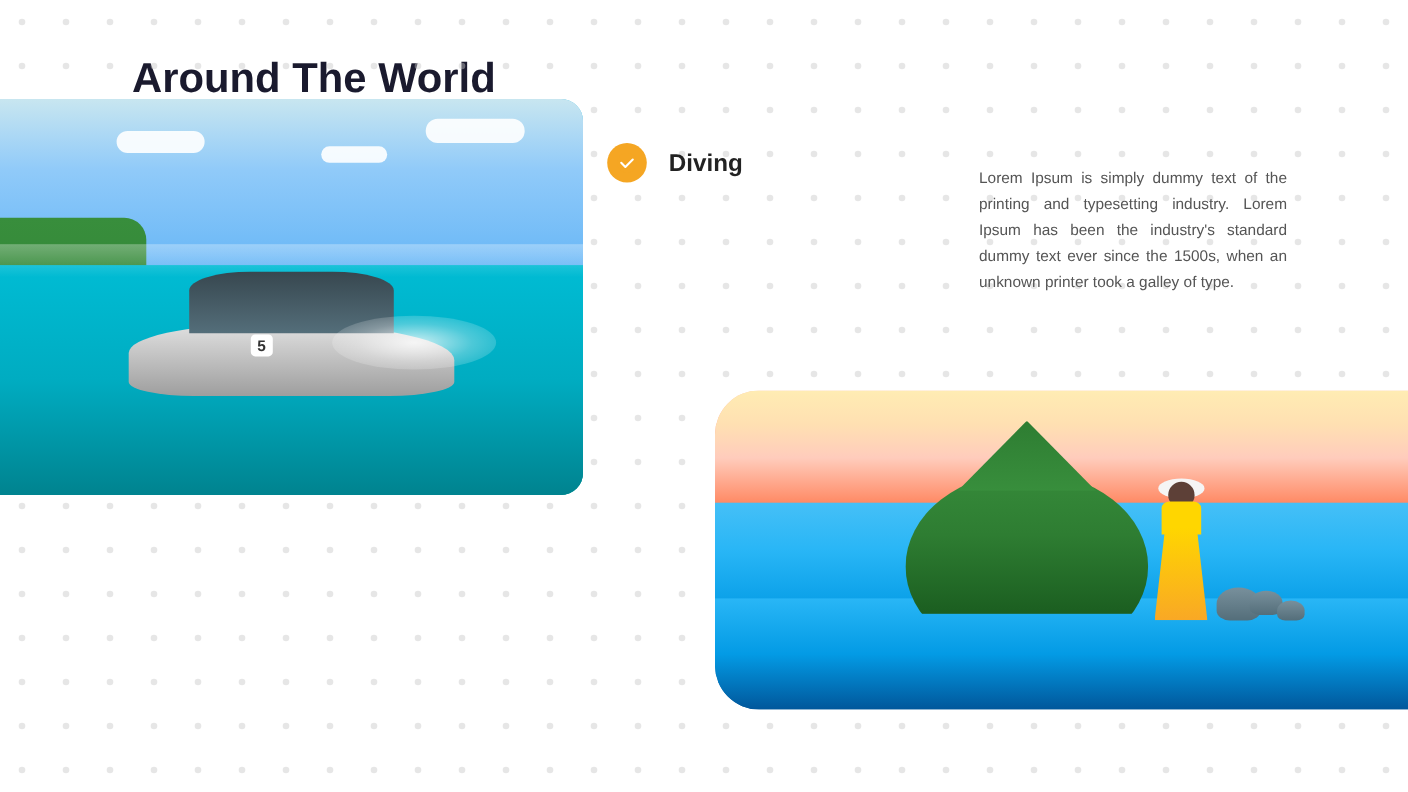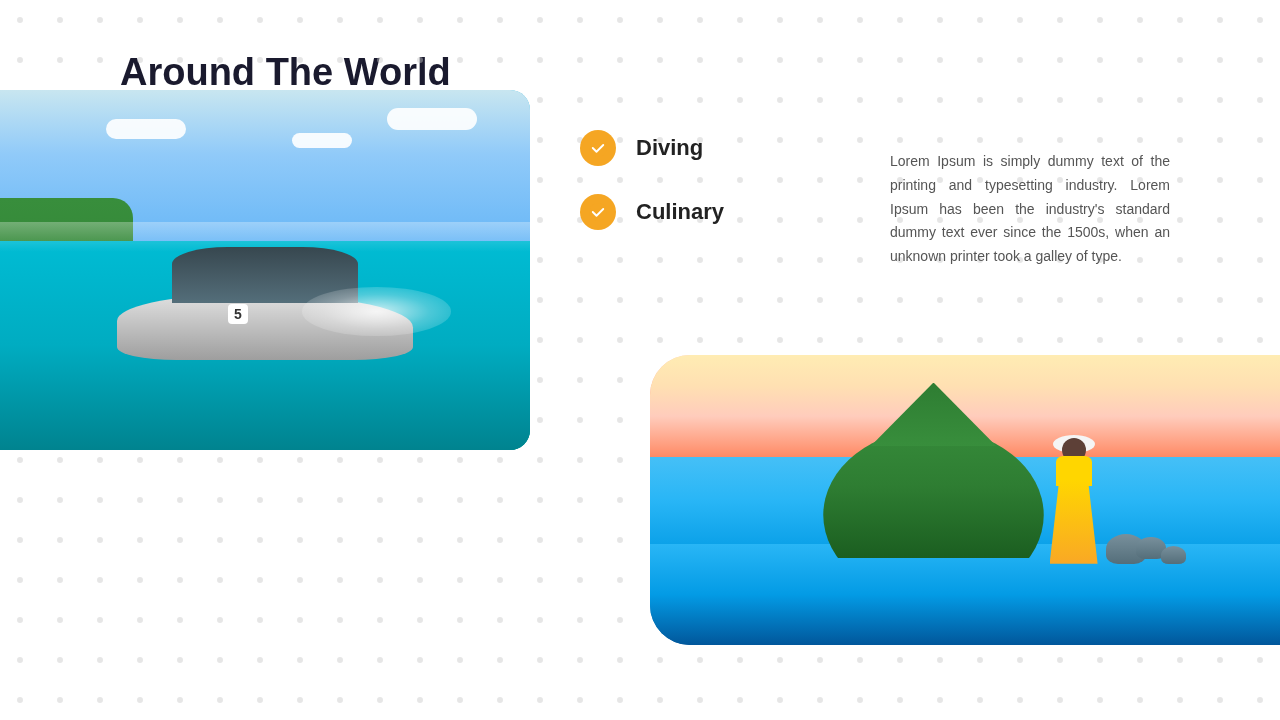--- a/index.html
+++ b/index.html
@@ -124,21 +124,21 @@
       border-radius: 50px;
     }
 
     .cloud1 { top: 8%; left: 20%; width: 80px; height: 20px; }
     .cloud2 { top: 12%; left: 55%; width: 60px; height: 15px; }
     .cloud3 { top: 5%; right: 10%; width: 90px; height: 22px; }
 
     
     .middle-content {
       position: absolute;
-      left: 580px;
+      left: 552px;
       top: 130px;
       width: 300px;
     }
 
     .checklist-item {
       display: flex;
       align-items: center;
       margin-bottom: 28px;
     }
 
@@ -375,29 +375,20 @@
       <div class="check-icon">
         <svg viewBox="0 0 24 24" fill="none">
           <circle cx="12" cy="12" r="12" fill="#f5a623"></circle>
           <polyline points="5,12 10,17 19,8" stroke="white" stroke-width="2.5" stroke-linecap="round" stroke-linejoin="round"></polyline>
         </svg>
       </div>
       <span class="checklist-label">Diving</span>
     </div>
 
 
-    <div class="checklist-item">
-      <div class="check-icon">
-        <svg viewBox="0 0 24 24" fill="none">
-          <circle cx="12" cy="12" r="12" fill="#f5a623"></circle>
-          <polyline points="5,12 10,17 19,8" stroke="white" stroke-width="2.5" stroke-linecap="round" stroke-linejoin="round"></polyline>
-        </svg>
-      </div>
-      <span class="checklist-label">Culinary</span>
-    </div>
   </div>
 
   <div class="right-text">Lorem Ipsum is simply dummy text of the printing and typesetting industry. Lorem Ipsum has been the industry's standard dummy text ever since the 1500s, when an unknown printer took a galley of type.</div>
 
   <div class="bottom-left">
     <div class="bottom-heading">
       <span>Around The World</span><br>
       <span>Will </span><span class="heading-highlight">Feel Easier</span>
     </div>
     <p class="bottom-description">Lorem Ipsum is simply dummy text of the printing and typesetting industry. Lorem Ipsum has been the industry's.</p>

